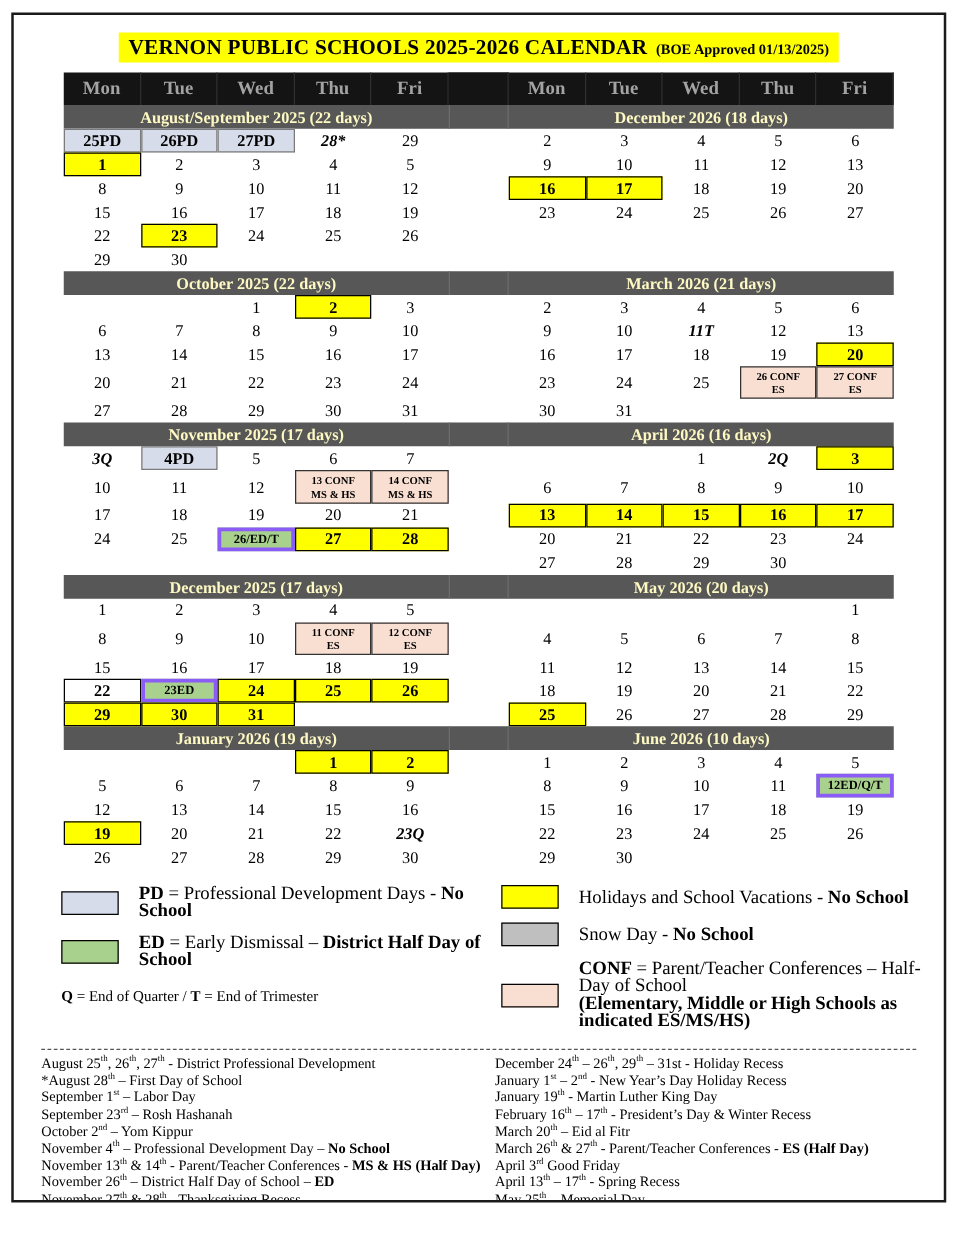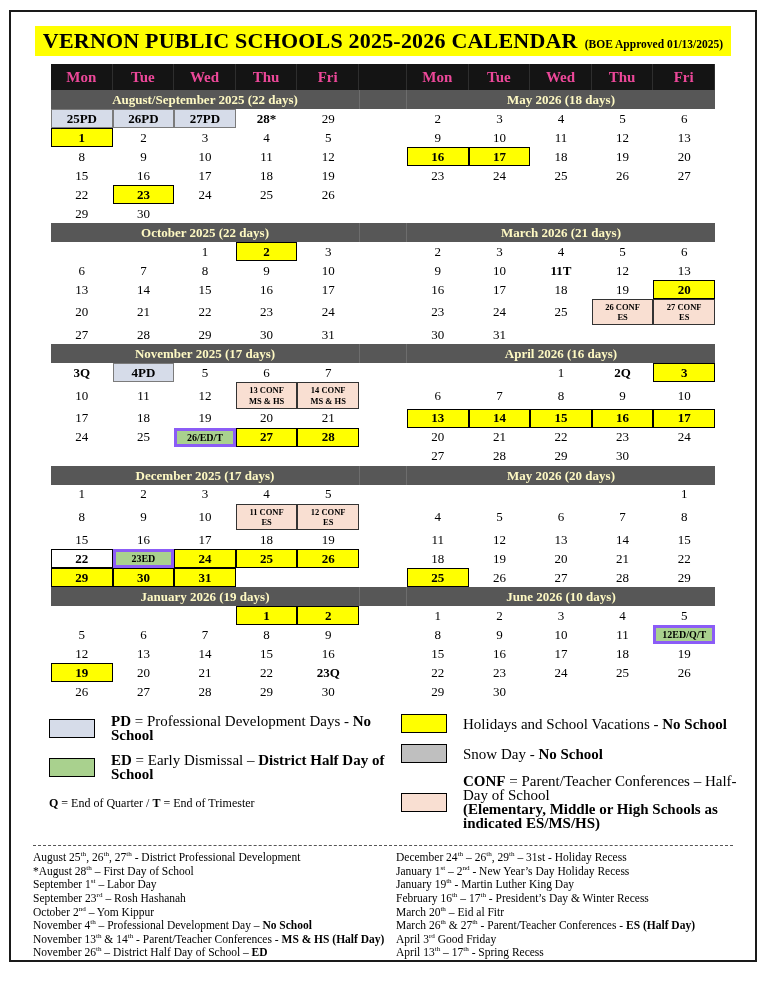--- a/index.html
+++ b/index.html
@@ -7,33 +7,33 @@
     width:768px;height:994px;background:#ffffff;position:relative;
     font-family:"Liberation Serif","DejaVu Serif",serif;color:#000;
   }
   .frame{
     position:absolute;left:9px;top:10px;width:748px;height:952px;
     border:2px solid #1a1a1a;box-sizing:border-box;overflow:hidden;background:#fff;
   }
   
   .title-wrap{text-align:center;margin-top:14px;}
   .title-hl{background:var(--holiday);display:inline-block;padding:2px 8px;}
-  .main-title{font-weight:bold;font-size:22px;letter-spacing:.2px;}
+  .main-title{font-weight:bold;font-size:17px;letter-spacing:.2px;}
   .boe{font-weight:bold;font-size:11.5px;margin-left:7px;}
   
   .cal{width:664px;margin:8px auto 0;}
   .grid-row{display:grid;grid-template-columns:repeat(5,1fr) 48px repeat(5,1fr);}
   .dow-row{background:var(--dow_bar);height:26px;}
-  .dow-cell{color:#ec4899;font-weight:bold;font-size:15px;display:flex;align-items:center;justify-content:center;border-right:1px solid #2e2e2e;}
+  .dow-cell{color:#a3a3a3;font-weight:bold;font-size:15px;display:flex;align-items:center;justify-content:center;border-right:1px solid #2e2e2e;}
   .dow-gap{background:var(--dow_bar);border-right:1px solid #2e2e2e;}
   .title-row{background:var(--month_bar);min-height:19px;}
   .month-title{grid-column:span 5;color:#fef9c3;font-weight:bold;font-size:13px;display:flex;align-items:center;justify-content:center;line-height:19px;}
   .title-gap{border-left:1px solid #6d6d6d;border-right:1px solid #6d6d6d;}
   .cell{min-height:19px;display:flex;align-items:center;justify-content:center;font-size:13px;box-sizing:border-box;}
-  .c-b{font-weight:bold;}
+  .c-b{font-weight:bold;font-style:italic;}
   .c-y{background:var(--holiday);border:1px solid #000;font-weight:bold;}
   .c-pd{background:var(--pd);border:1px solid #7b7b7b;font-weight:bold;}
   .c-ed{background:var(--ed);border:3px solid #8b5cf6;font-weight:bold;font-size:10px;}
   .c-w{background:#fff;border:1px solid #000;font-weight:bold;}
   .c-conf{
     background:var(--conf);border:1px solid #333;font-weight:bold;
     font-size:8.5px;line-height:1.2;white-space:pre-line;text-align:center;padding:2px 0;
   }
   
   .legend{display:flex;margin:13px 0 0 38px;width:690px;}
@@ -74,21 +74,21 @@
         <div class="dow-cell">Tue</div>
         <div class="dow-cell">Wed</div>
         <div class="dow-cell">Thu</div>
         <div class="dow-cell">Fri</div>
       </div>
     <div id="months">
         <div class="band">
           <div class="grid-row title-row">
             <div class="month-title">August/September 2025 (22 days)</div>
             <div class="title-gap"></div>
-            <div class="month-title">May 2026 (18 days)</div>
+            <div class="month-title">December 2026 (18 days)</div>
           </div>
           <div class="grid-row week-row">
             <div class="cell c-pd">25PD</div>
             <div class="cell c-pd">26PD</div>
             <div class="cell c-pd">27PD</div>
             <div class="cell c-b">28*</div>
             <div class="cell">29</div>
             <div></div>
             <div class="cell">2</div>
             <div class="cell">3</div>

